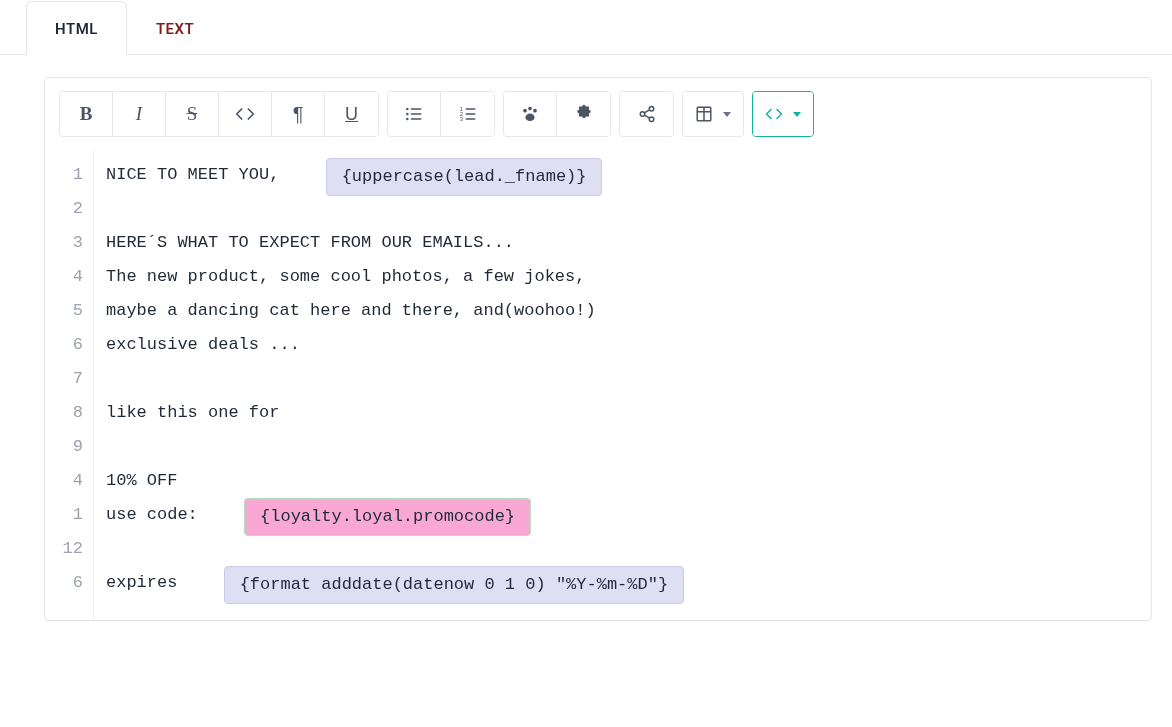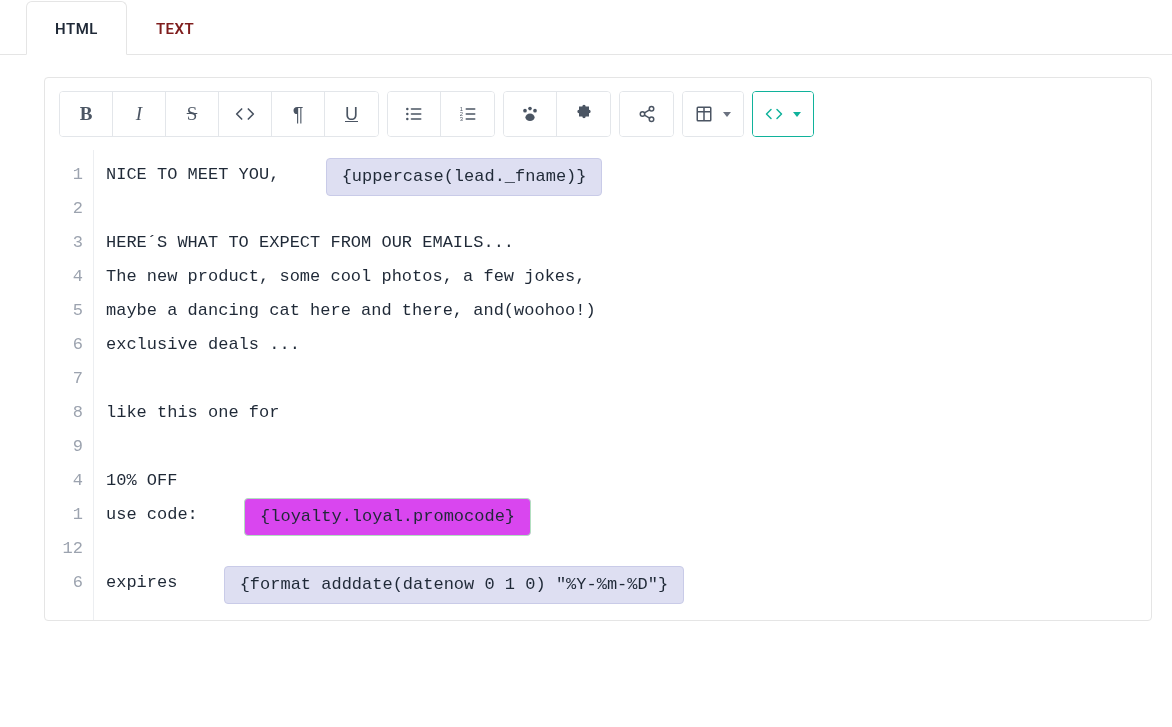--- a/index.html
+++ b/index.html
@@ -114,21 +114,21 @@
     border-left: 1px solid #eceef1;
     white-space: pre;
     color: #1f2937;
   }
   .code .line { height: 34px; display: flex; align-items: flex-start; gap: 36px; }
   .token {
     border-radius: 4px;
     padding: 1px 15px;
   }
   .token.purple { background: #dedff2; border: 1px solid #c9cbe8; }
-  .token.green  { background: #d946ef; border: 1px solid #b2dfc0; }
+  .token.green  { background: #f9a8d4; border: 1px solid #b2dfc0; }
 </style>
 </head>
 <body>
 
 <div class="tabs">
   <div class="tab active">HTML</div>
   <div class="tab">TEXT</div>
 </div>
 
 <div class="editor-wrap">

